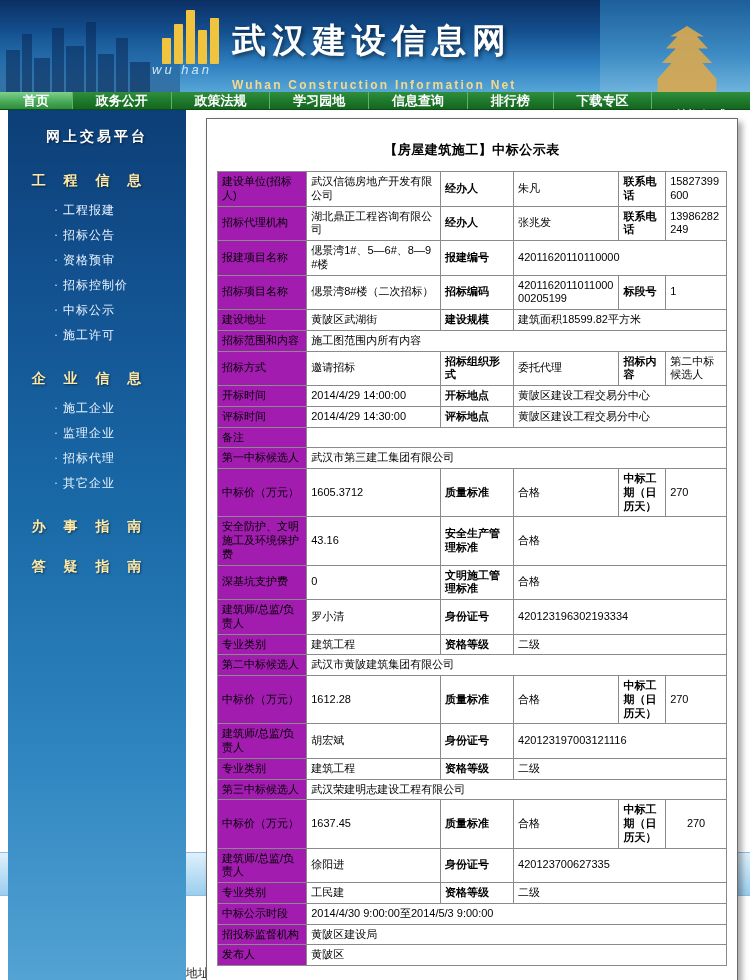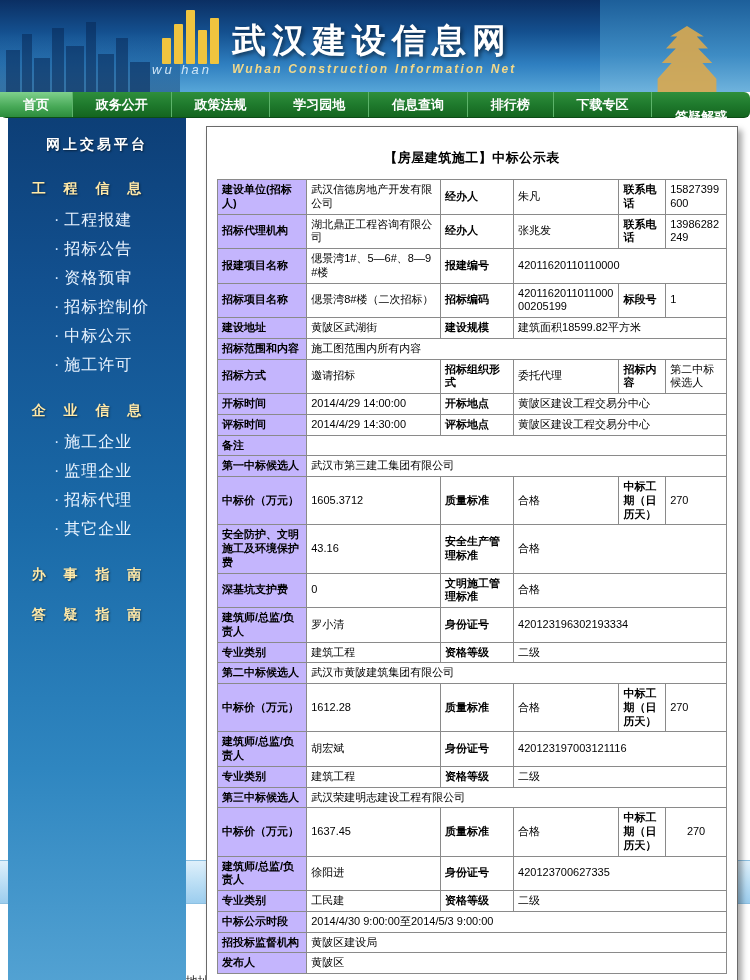--- a/index.html
+++ b/index.html
@@ -47,30 +47,29 @@
     position: absolute; left: 232px; top: 18px;
     color: #ffffff; font-size: 34px; font-weight: bold;
     letter-spacing: 6px;
     text-shadow: 2px 2px 4px rgba(0,0,0,.55);
   }
   .title-wuhan {
     position: absolute; left: 152px; top: 62px;
     color: #cfe6f7; font-size: 13px; letter-spacing: 3px; font-style: italic;
   }
   .title-en {
-    position: absolute; left: 232px; top: 62px;
-    color: #f3d98a; font-size: 12px; font-weight: bold; letter-spacing: 2.2px; font-style: italic;
+    position: absolute; left: 232px; top: 78px;
+    color: #f3d98a; font-size: 12px; font-weight: bold; letter-spacing: 2.2px;
   }
 
   
   .nav {
-    display: flex; height: 26px;
+    display: flex; height: 18px;
     background: linear-gradient(180deg,#2f8f3c 0%,#1f7a2d 50%,#14651f 100%);
     border-bottom: 1px solid #0c4d16;
-    border-radius: 6px;
   }
   .nav .item {
     flex: 1 1 auto;
     color: #ffffff; font-size: 13px; font-weight: bold;
     display: flex; align-items: center; justify-content: center;
     border-right: 1px solid #5cb36a;
     cursor: pointer; white-space: nowrap;
   }
   .nav .item:last-child { border-right: none; margin-top: 24px; }
   .nav .item.active {
@@ -93,22 +92,22 @@
     text-align: center; font-size: 14px; font-weight: bold;
     letter-spacing: 3px; padding: 18px 0 4px 0;
     color: #ffffff; text-shadow: 1px 1px 2px rgba(0,0,0,.5);
   }
   .sb-group {
     text-align: center; font-size: 14px; font-weight: bold;
     letter-spacing: 7px; margin: 22px 14px 8px 0;
     color: #ffe9a8; text-shadow: 1px 1px 2px rgba(0,0,0,.5);
   }
   .sb-link {
-    font-size: 16px; color: #eaf4ff; padding: 4px 0 4px 46px;
-    cursor: pointer; letter-spacing: 1px;
+    font-size: 12px; color: #eaf4ff; padding: 4px 0 4px 46px;
+    cursor: pointer; letter-spacing: 1px; font-family: Liberation Serif, serif;
   }
   .sb-link .dot { color: #cfe6ff; margin-right: 4px; }
 
   .content {
     position: absolute; left: 178px; top: 0; right: 0; bottom: 0;
     padding: 8px 12px 0 28px;
   }
   .doc {
     background: #ffffff;
     border: 1px solid #6a6a6a;
@@ -125,21 +124,21 @@
     table-layout: fixed;
   }
   table.tbl td {
     border: 1px solid #8a8a8a;
     padding: 3px 4px;
     font-size: 11px;
     vertical-align: middle;
     line-height: 1.25;
     word-break: break-all;
   }
-  td.lb { background: #c4b5fd; font-weight: bold; width: 86px; margin-left: 44px; }
+  td.lb { background: #a21caf; font-weight: normal; width: 86px; margin-left: 44px; }
   td.val { background: #ffffff; }
   td.narrow-lb { font-weight: bold; }
 
   
   .selbar {
     height: 44px;
     background: linear-gradient(180deg,#dff0fb 0%,#bcdff5 50%,#9ccdee 100%);
     border-top: 1px solid #8cc0e2;
     border-bottom: 1px solid #8cc0e2;
     display: flex; align-items: center; justify-content: space-around;

